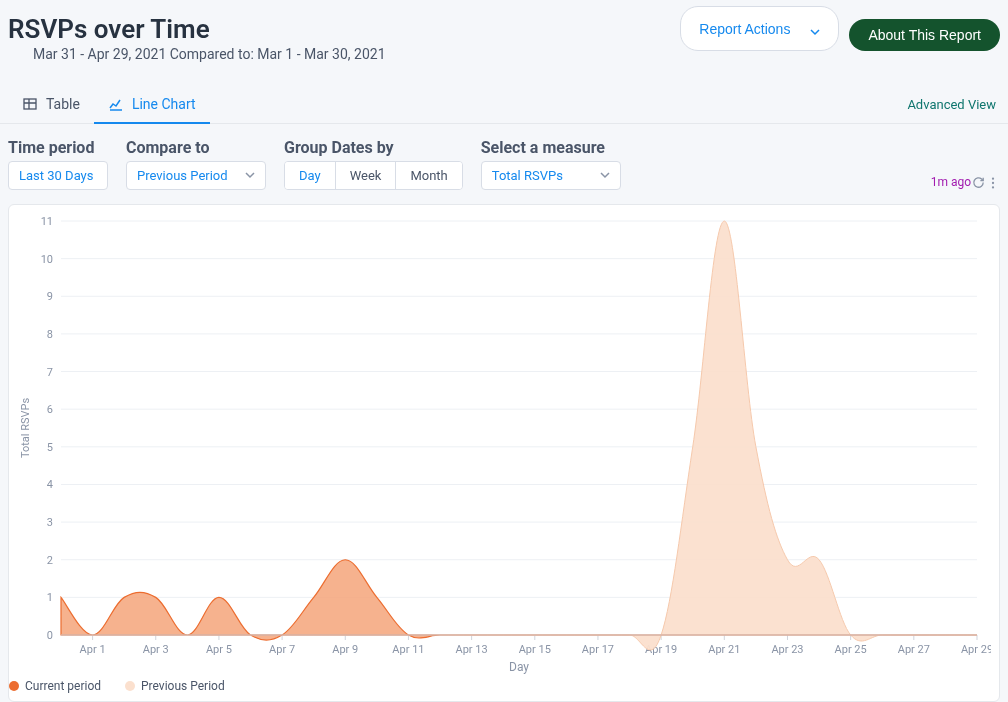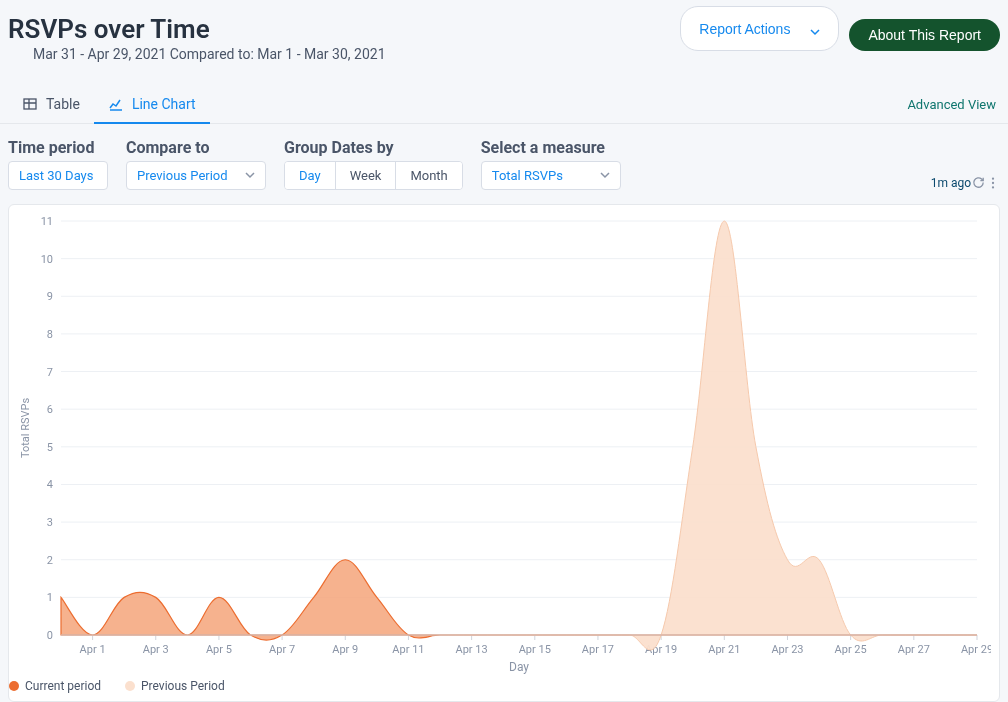--- a/index.html
+++ b/index.html
@@ -128,22 +128,21 @@
       border-right: 1px solid #d8dde6;
       cursor: pointer;
       color: #4a5568;
       background: #fff;
     }
     .seg-btn:last-child { border-right: none; }
     .seg-btn.active { color: #1589ee; }
     .controls-right {
       margin-left: auto;
       display: inline-flex;
-      align-items: center;
-      color: #0c4a6e;
+      color: #a21caf;
       font-size: 12px;
     }
     .icon-btn { cursor: pointer; display:inline-flex; align-items:center; }
     .chart-card {
       margin: 4px 8px 8px 8px;
       background: #fff;
       border: 1px solid #e5e8ec;
       border-radius: 6px;
       padding: 8px 8px 6px 8px;
       height: 498px;

